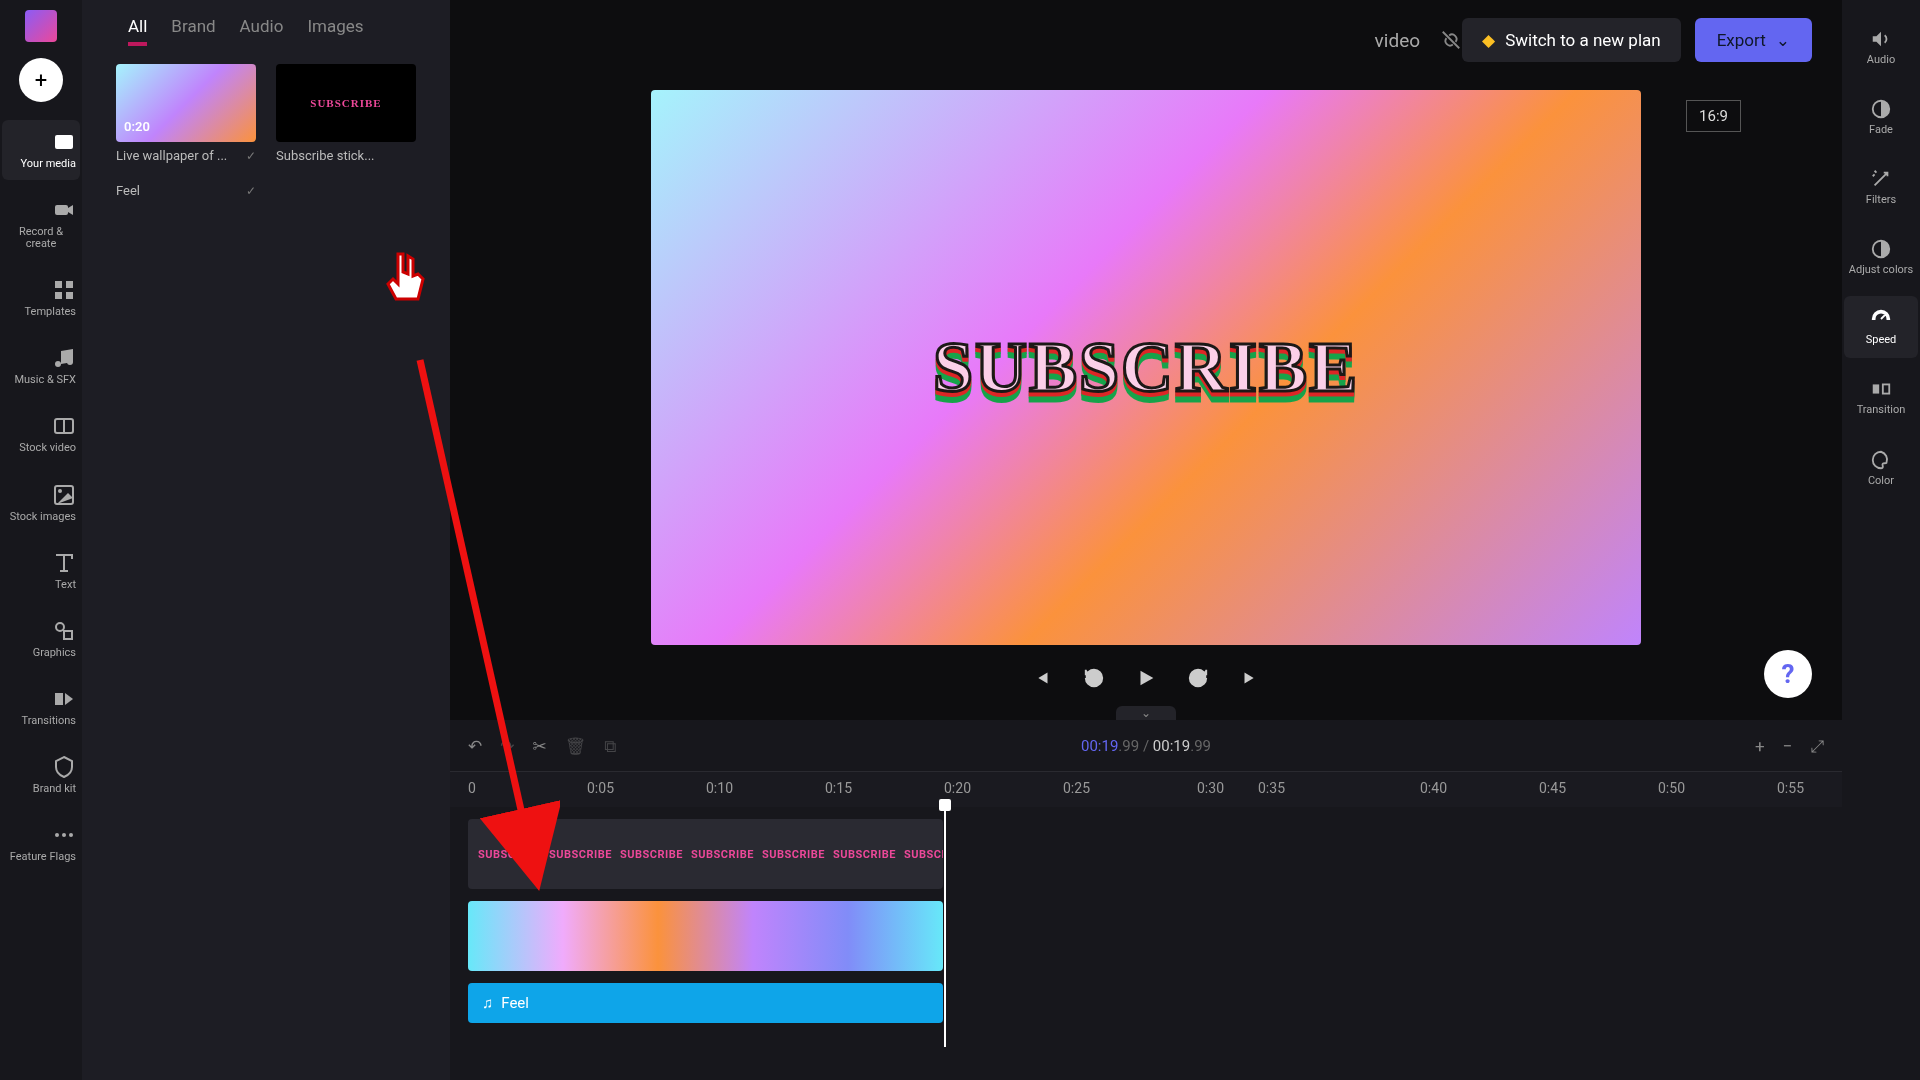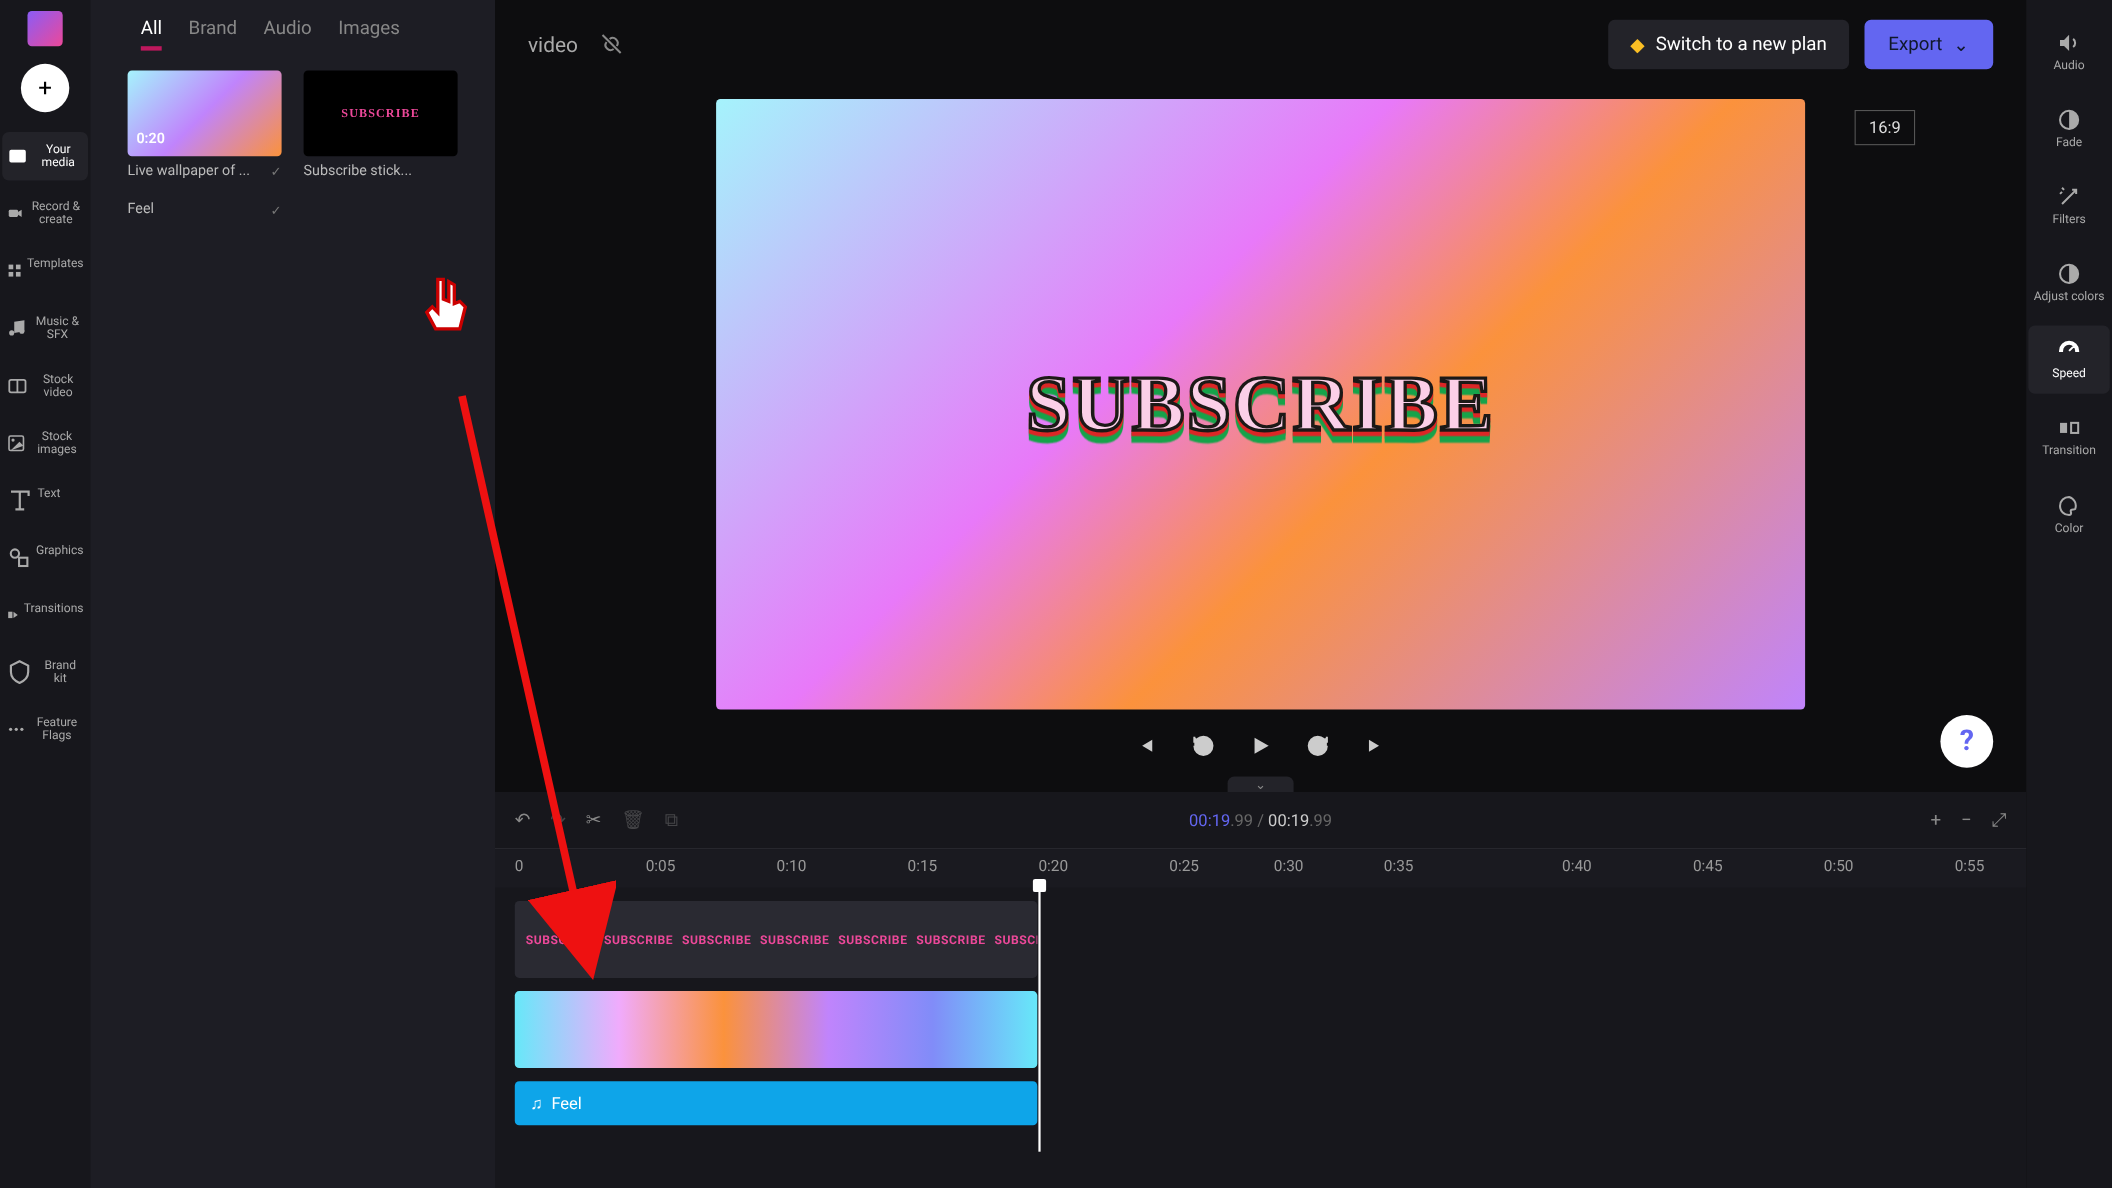--- a/index.html
+++ b/index.html
@@ -1,20 +1,20 @@
 <!DOCTYPE html>
 <html><head>
 <meta charset="utf-8">
 <style>
 *{margin:0;padding:0;box-sizing:border-box;font-family:-apple-system,BlinkMacSystemFont,"Segoe UI",Roboto,sans-serif}
 body{background:#0d0d0f;color:#e0e0e0;overflow:hidden;width:1920px;height:1080px;position:relative}
 .left-rail{position:absolute;left:0;top:0;width:82px;height:100%;background:#17171c;display:flex;flex-direction:column;align-items:center;padding-top:10px;gap:8px}
 .logo{width:32px;height:32px;background:linear-gradient(135deg,#8b5cf6,#ec4899);border-radius:4px;margin-bottom:8px}
 .plus-btn{width:44px;height:44px;background:#fff;border-radius:50%;display:flex;align-items:center;justify-content:center;font-size:22px;color:#000;cursor:pointer;margin-bottom:10px}
-.rail-item{display:flex;flex-direction:row;align-items:flex-start;gap:4px;padding:10px 4px;width:78px;cursor:pointer;border-radius:6px}
+.rail-item{display:flex;flex-direction:column;align-items:flex-end;gap:4px;padding:10px 4px;width:78px;cursor:pointer;border-radius:6px}
 .rail-item.active{background:#232329}
 .rail-item svg{width:24px;height:24px;fill:#aaa}
 .rail-item.active svg{fill:#fff}
 .rail-item span{font-size:11px;color:#aaa;text-align:center;line-height:1.1}
 .rail-item.active span{color:#fff}
 .media-panel{position:absolute;left:82px;top:0;width:368px;height:100%;background:#1d1d24;padding:16px}
 .media-tabs{display:flex;gap:24px;margin-bottom:18px;padding-left:30px}
 .media-tab{padding-bottom:6px;font-size:17px;color:#888;cursor:pointer}
 .media-tab.active{color:#fff;border-bottom:4px solid #be185d}
 .add-media-btn{width:310px;height:56px;background:#4a8feb;border-radius:6px;display:flex;align-items:center;justify-content:center;color:#fff;font-size:17px;cursor:pointer;margin-left:18px;margin-bottom:30px}
@@ -22,21 +22,21 @@
 .media-item{width:140px}
 .media-thumb{width:140px;height:78px;border-radius:4px;position:relative;margin-bottom:6px}
 .thumb-gradient{background:linear-gradient(135deg,#a5f3fc 0%,#c084fc 50%,#fb923c 100%)}
 .thumb-black{background:#000;display:flex;align-items:center;justify-content:center}
 .thumb-audio{background:linear-gradient(90deg,#3a3a45,#2a2a35);display:flex;align-items:center;justify-content:center}
 .thumb-dur{position:absolute;left:8px;bottom:8px;font-size:13px;color:#fff;font-weight:600}
 .media-name{font-size:13px;color:#bbb;display:flex;justify-content:space-between;align-items:center}
 .check{color:#777;font-size:12px}
 .subscribe-mini{font-family:Georgia,serif;font-size:11px;color:#ec4899;font-weight:bold;letter-spacing:1px}
 .canvas-area{position:absolute;left:450px;top:0;right:78px;height:720px;background:#0d0d0f}
-.top-bar{height:80px;display:flex;align-items:center;justify-content:space-between;padding:13px 30px}
+.top-bar{height:80px;display:flex;align-items:center;justify-content:flex-end;padding:13px 30px}
 .top-left{display:flex;align-items:center;gap:20px}
 .proj-name{font-size:19px;color:#aaa}
 .link-off{width:22px;height:22px}
 .top-right{display:flex;gap:14px}
 .switch-btn{background:#232329;padding:12px 20px;border-radius:6px;display:flex;align-items:center;gap:10px;font-size:17px;color:#fff;cursor:pointer}
 .diamond{color:#fbbf24}
 .export-btn{background:#6366f1;padding:12px 22px;border-radius:6px;display:flex;align-items:center;gap:10px;font-size:17px;color:#0f172a;cursor:pointer}
 .preview-wrap{display:flex;flex-direction:column;align-items:center;padding-top:10px}
 .preview{width:990px;height:555px;background:linear-gradient(135deg,#a5f3fc 0%,#e879f9 40%,#fb923c 60%,#c084fc 100%);border-radius:4px;display:flex;align-items:center;justify-content:center;position:relative}
 .aspect-badge{position:absolute;right:-100px;top:10px;border:1px solid #555;padding:6px 12px;border-radius:0;font-size:15px;color:#ddd;cursor:pointer}
@@ -326,21 +326,21 @@
       <span class="tl-tool">⤢</span>
     </div>
   </div>
   <div class="ruler">
     <span class="ruler-mark" style="left:18px">0</span>
     <span class="ruler-mark" style="left:137px">0:05</span>
     <span class="ruler-mark" style="left:256px">0:10</span>
     <span class="ruler-mark" style="left:375px">0:15</span>
     <span class="ruler-mark" style="left:494px">0:20</span>
     <span class="ruler-mark" style="left:613px">0:25</span>
-    <span class="ruler-mark" style="left:708px">0:30</span>
+    <span class="ruler-mark" style="left:747px">0:30</span>
     <span class="ruler-mark" style="left:808px">0:35</span>
     <span class="ruler-mark" style="left:970px">0:40</span>
     <span class="ruler-mark" style="left:1089px">0:45</span>
     <span class="ruler-mark" style="left:1208px">0:50</span>
     <span class="ruler-mark" style="left:1327px">0:55</span>
   </div>
   <div class="tracks">
     <div class="playhead"></div>
     <div class="track track-subscribe">
       <span class="sub-rep">SUBSCRIBE</span>

